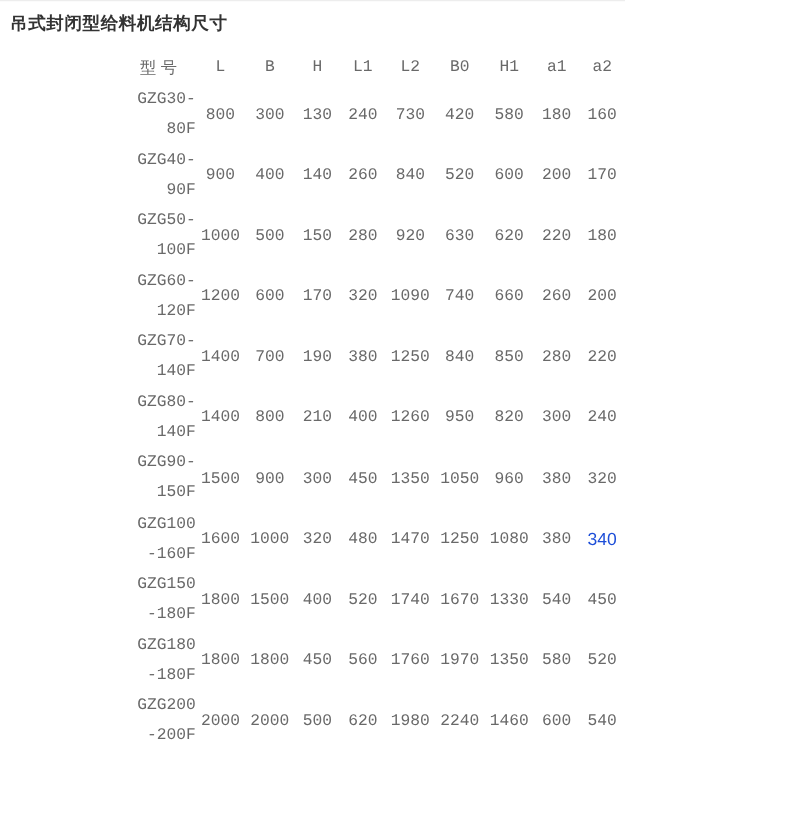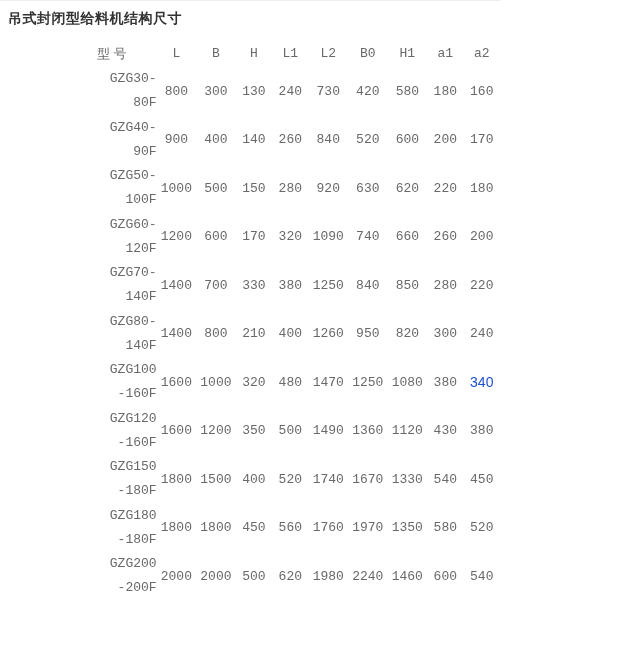--- a/index.html
+++ b/index.html
@@ -35,21 +35,21 @@
   table.spec-table th, table.spec-table td {
     border: none;
     padding: 0;
     font-weight: normal;
     font-size: 13px;
     color: #696969;
   }
   th.model-header {
     width: 68px;
     height: 27px;
-    text-align: left;
+    text-align: center;
     padding-left: 13px;
     font-family: "Liberation Sans", sans-serif;
     font-size: 14px;
     white-space: pre;
   }
   th.col-header {
     width: 45px;
     height: 27px;
     text-align: center;
   }
@@ -162,21 +162,21 @@
           <td class="value-cell">260</td>
           <td class="value-cell">200</td>
         </tr>
         <tr>
           <td class="model-cell">
             <span class="mline">GZG70-</span>
             <span class="mline">140F</span>
           </td>
           <td class="value-cell">1400</td>
           <td class="value-cell">700</td>
-          <td class="value-cell">330</td>
+          <td class="value-cell">190</td>
           <td class="value-cell">380</td>
           <td class="value-cell">1250</td>
           <td class="value-cell">840</td>
           <td class="value-cell">850</td>
           <td class="value-cell">280</td>
           <td class="value-cell">220</td>
         </tr>
         <tr>
           <td class="model-cell">
             <span class="mline">GZG80-</span>
@@ -187,50 +187,50 @@
           <td class="value-cell">210</td>
           <td class="value-cell">400</td>
           <td class="value-cell">1260</td>
           <td class="value-cell">950</td>
           <td class="value-cell">820</td>
           <td class="value-cell">300</td>
           <td class="value-cell">240</td>
         </tr>
         <tr>
           <td class="model-cell">
+            <span class="mline">GZG90-</span>
+            <span class="mline">150F</span>
+          </td>
+          <td class="value-cell">1500</td>
+          <td class="value-cell">900</td>
+          <td class="value-cell">300</td>
+          <td class="value-cell">450</td>
+          <td class="value-cell">1350</td>
+          <td class="value-cell">1050</td>
+          <td class="value-cell">960</td>
+          <td class="value-cell">380</td>
+          <td class="value-cell">320</td>
+        </tr>
+        <tr>
+          <td class="model-cell">
             <span class="mline">GZG100</span>
             <span class="mline hang">-160F</span>
           </td>
           <td class="value-cell">1600</td>
           <td class="value-cell">1000</td>
           <td class="value-cell">320</td>
           <td class="value-cell">480</td>
           <td class="value-cell">1470</td>
           <td class="value-cell">1250</td>
           <td class="value-cell">1080</td>
           <td class="value-cell">380</td>
           <td class="value-cell highlight">340</td>
         </tr>
         <tr>
           <td class="model-cell">
-            <span class="mline">GZG120</span>
-            <span class="mline hang">-160F</span>
-          </td>
-          <td class="value-cell">1600</td>
-          <td class="value-cell">1200</td>
-          <td class="value-cell">350</td>
-          <td class="value-cell">500</td>
-          <td class="value-cell">1490</td>
-          <td class="value-cell">1360</td>
-          <td class="value-cell">1120</td>
-          <td class="value-cell">430</td>
-          <td class="value-cell">380</td>
-        </tr>
-        <tr>
-          <td class="model-cell">
             <span class="mline">GZG150</span>
             <span class="mline hang">-180F</span>
           </td>
           <td class="value-cell">1800</td>
           <td class="value-cell">1500</td>
           <td class="value-cell">400</td>
           <td class="value-cell">520</td>
           <td class="value-cell">1740</td>
           <td class="value-cell">1670</td>
           <td class="value-cell">1330</td>

